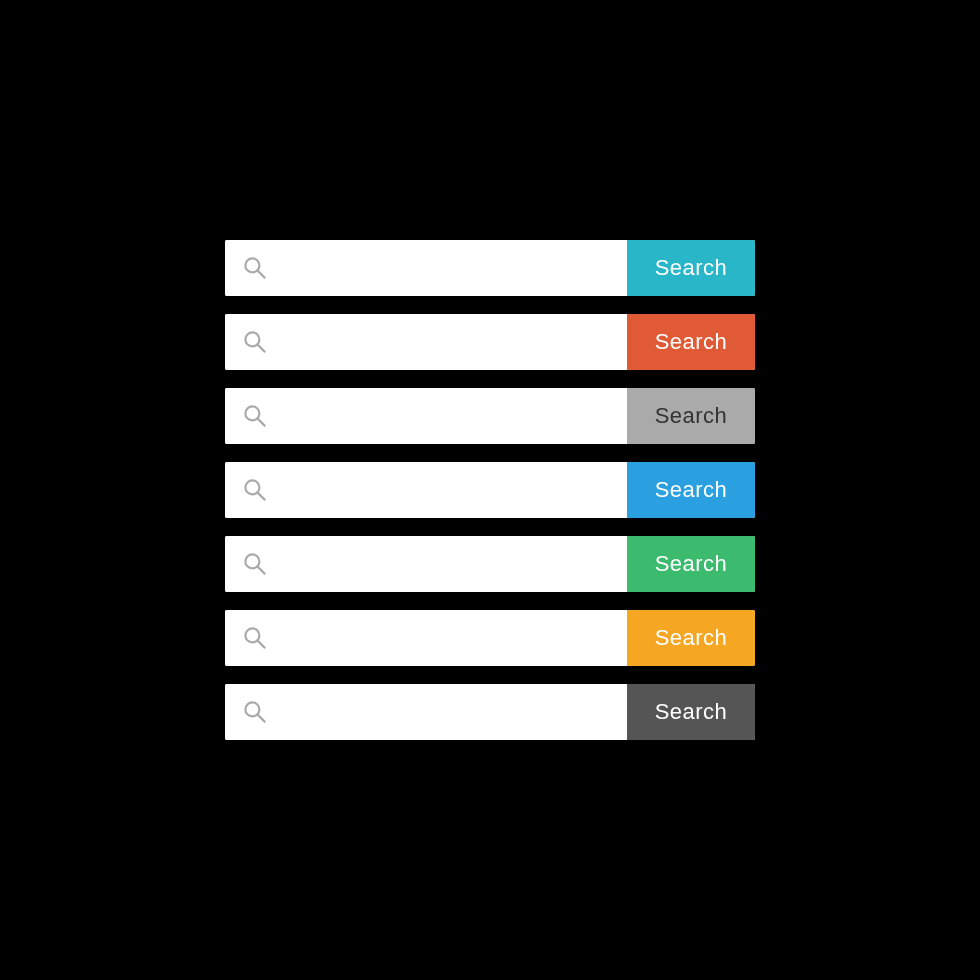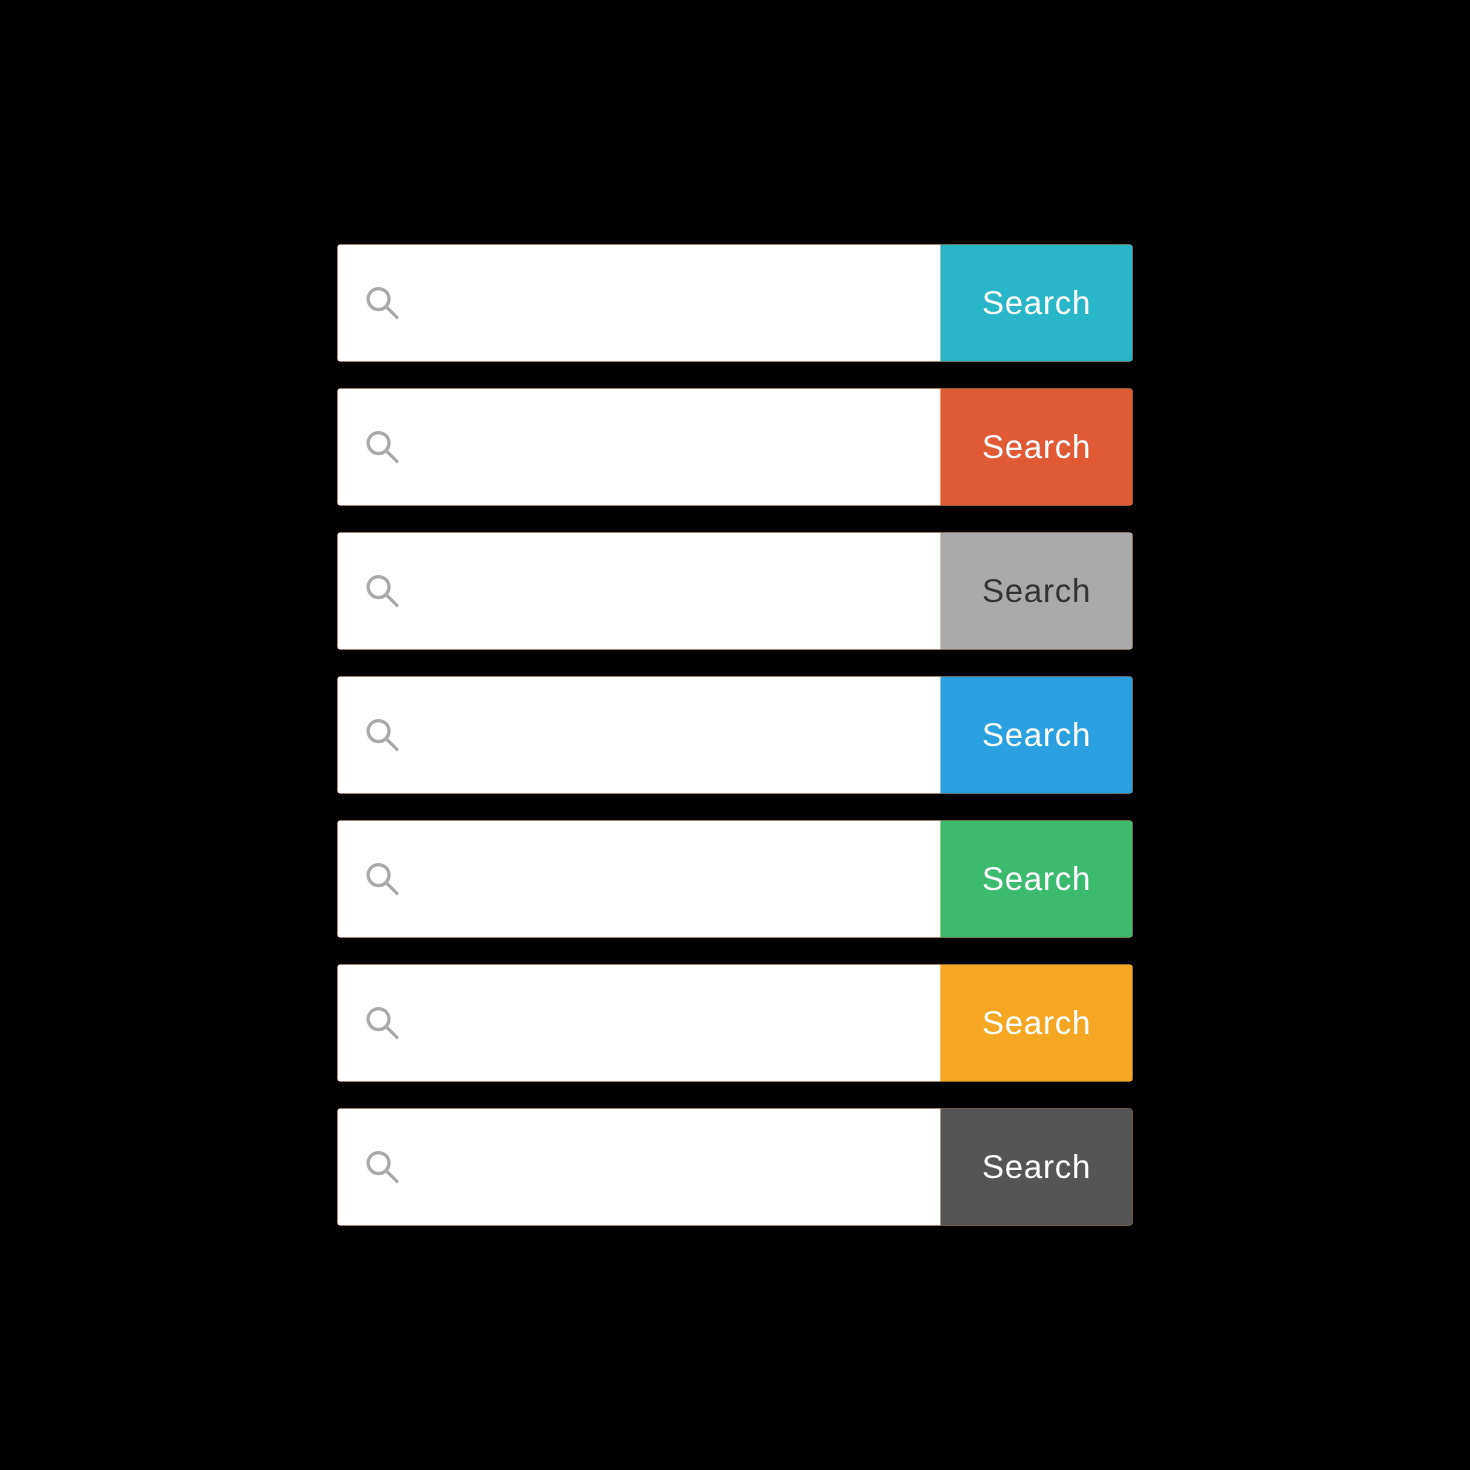--- a/index.html
+++ b/index.html
@@ -16,22 +16,22 @@
       flex-direction: column;
       align-items: center;
       justify-content: center;
       gap: 18px;
     }
 
     .search-bar {
       display: flex;
       align-items: stretch;
       width: 530px;
-      height: 78px;
-      background: #fdba74;
+      height: 56px;
+      background: #fef9c3;
       border-radius: 2px;
       overflow: hidden;
       box-shadow: 2px 4px 12px rgba(0,0,0,0.4);
     }
 
     .search-input-area {
       display: flex;
       align-items: center;
       flex: 1;
       padding: 0 16px;

